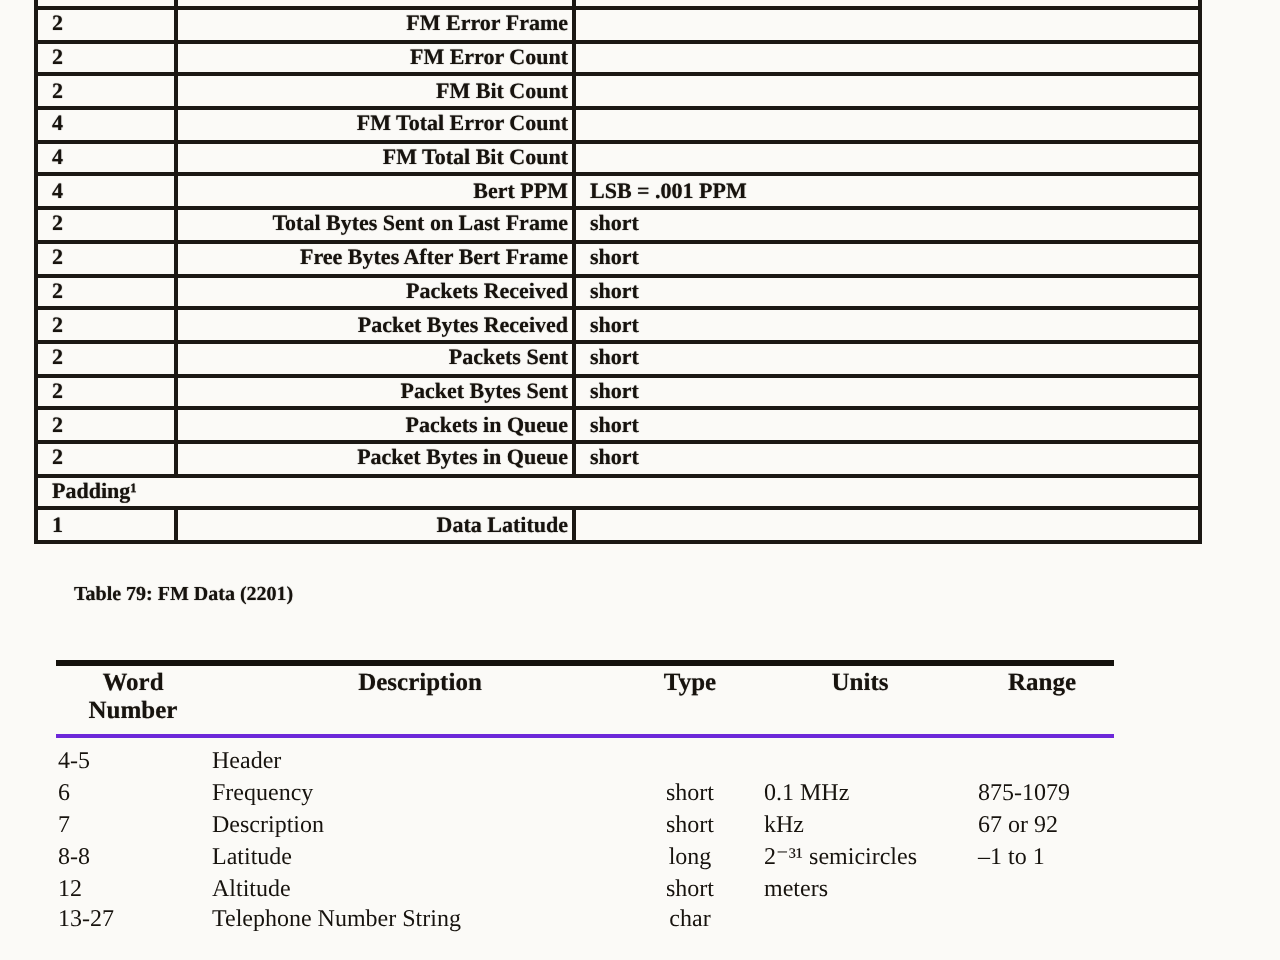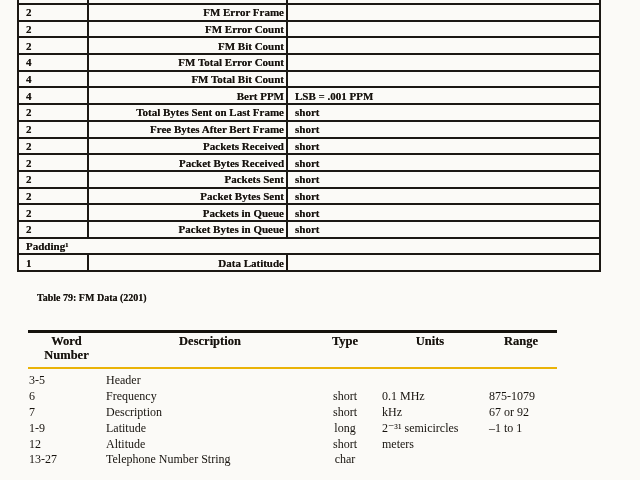--- a/index.html
+++ b/index.html
@@ -47,21 +47,21 @@
     border-collapse:collapse;table-layout:fixed;
     font-size:12px;
   }
   .fm-table col.f-word{width:77px;}
   .fm-table col.f-desc{width:210px;}
   .fm-table col.f-type{width:60px;}
   .fm-table col.f-units{width:110px;}
   .fm-table col.f-range{width:72px;}
   .fm-table thead th{
     border-top:3px solid #15120d;
-    border-bottom:2px solid #eab308;
+    border-bottom:2px solid #6d28d9;
     font-weight:bold;font-size:12.5px;
     text-align:center;vertical-align:top;
     padding:2px 0 5px 0;line-height:13.5px;
     text-shadow:0 0 .4px rgba(23,19,14,.6);
   }
   .fm-table thead th .wrap{width:58px;margin:0 auto;}
   .fm-table tbody td{
     height:15.8px;line-height:15px;
     padding:0;vertical-align:middle;
     white-space:nowrap;overflow:visible;
@@ -187,42 +187,42 @@
             <div class="wrap">Word Number</div>
           </th>
         <th>Description</th>
         <th>Type</th>
         <th>Units</th>
         <th>Range</th>
       </tr>
     </thead>
     <tbody>
       <tr>
-          <td class="f-word">3-5</td>
+          <td class="f-word">4-5</td>
           <td class="f-desc">Header</td>
           <td class="f-type"></td>
           <td class="f-units"></td>
           <td class="f-range"></td>
         </tr>
       <tr>
           <td class="f-word">6</td>
           <td class="f-desc">Frequency</td>
           <td class="f-type">short</td>
           <td class="f-units">0.1 MHz</td>
           <td class="f-range">875-1079</td>
         </tr>
       <tr>
           <td class="f-word">7</td>
           <td class="f-desc">Description</td>
           <td class="f-type">short</td>
           <td class="f-units">kHz</td>
           <td class="f-range">67 or 92</td>
         </tr>
       <tr>
-          <td class="f-word">1-9</td>
+          <td class="f-word">8-8</td>
           <td class="f-desc">Latitude</td>
           <td class="f-type">long</td>
           <td class="f-units">2⁻³¹ semicircles</td>
           <td class="f-range">–1 to 1</td>
         </tr>
       <tr>
           <td class="f-word">12</td>
           <td class="f-desc">Altitude</td>
           <td class="f-type">short</td>
           <td class="f-units">meters</td>

